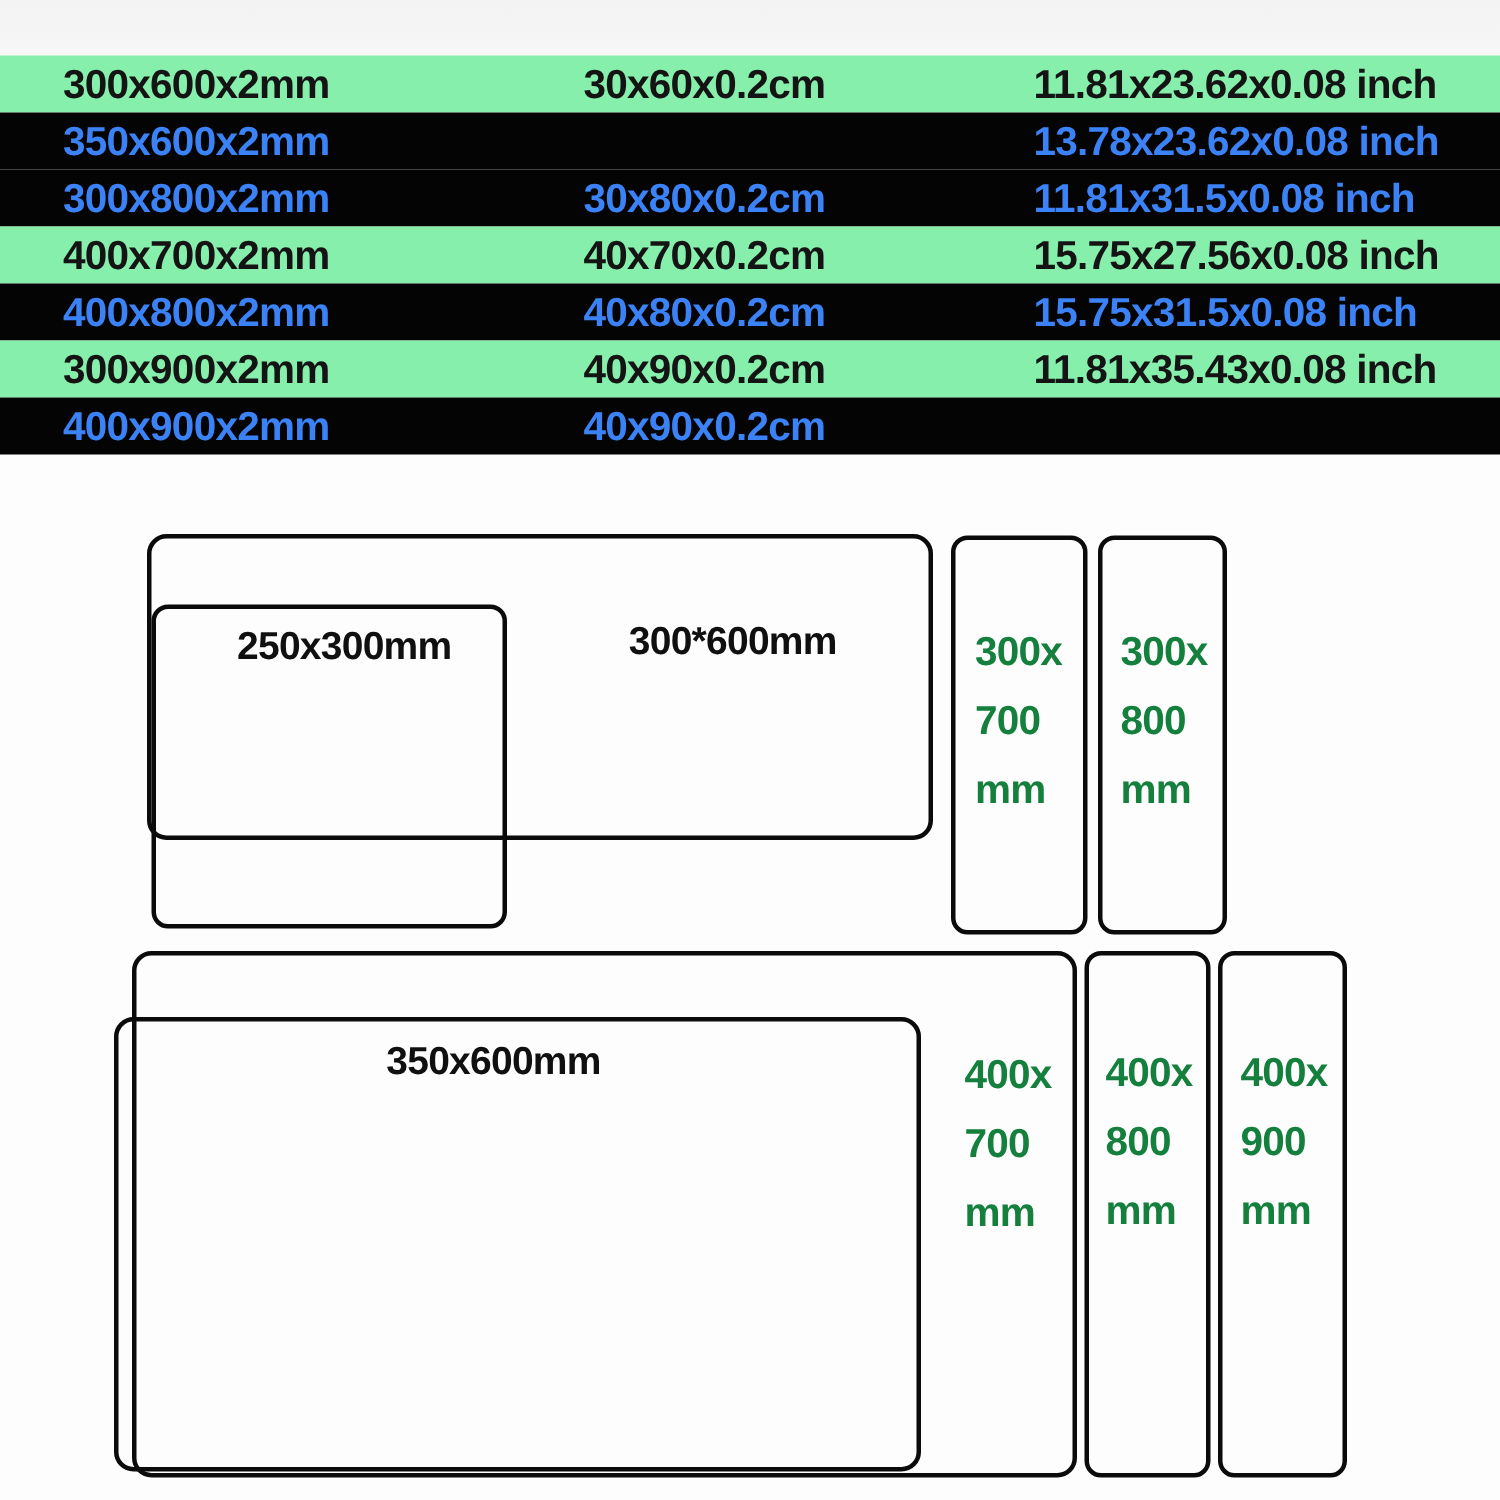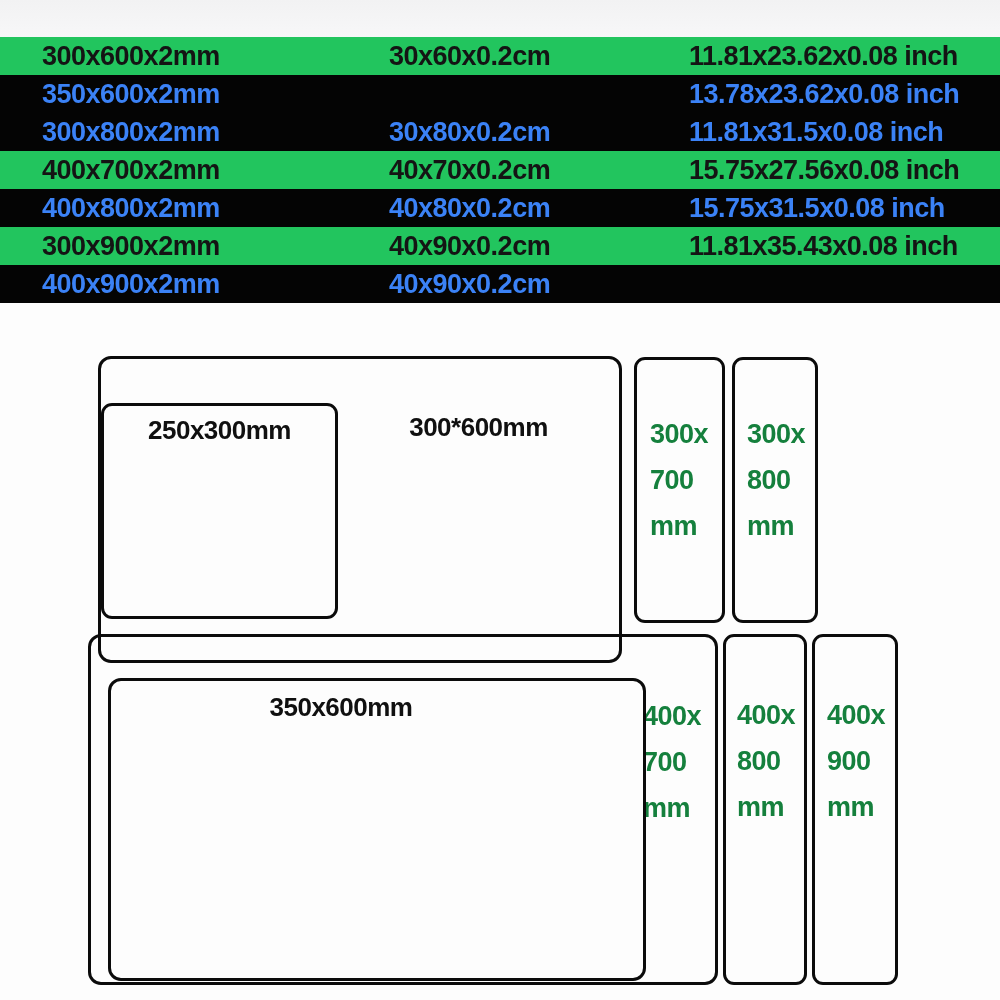--- a/index.html
+++ b/index.html
@@ -5,40 +5,40 @@
   html,body{margin:0;padding:0;background:#ffffff;}
   .canvas{
     position:relative;width:1000px;height:1000px;background:#fdfdfd;overflow:hidden;
     font-family:"Liberation Sans","DejaVu Sans",sans-serif;
     -webkit-font-smoothing:antialiased;
   }
   .top-strip{position:absolute;left:0;top:0;width:1000px;height:37px;
     background:linear-gradient(180deg,#f2f2f3 0%,#f7f7f8 100%);}
   
   .size-table{position:absolute;left:0;top:37px;width:1000px;}
-  .trow{position:relative;width:1000px;height:38px;background:#22c55e;color:#141414;}
+  .trow{position:relative;width:1000px;height:38px;background:#86efac;color:#141414;}
   .trow.dark{background:#040404;color:#3b82f6;}
   .cell{position:absolute;top:0;height:38px;line-height:39px;
     font-size:27px;font-weight:700;letter-spacing:-0.5px;white-space:nowrap;}
   .cell.mm{left:42px;}
   .cell.cm{left:389px;}
   .cell.inch{left:689px;}
   
   .rect{position:absolute;border:3px solid #0b0b0b;border-radius:13px;
     background:transparent;box-sizing:border-box;}
-  .rA{left:98px; top:356px;width:524px;height:307px;}
+  .rA{left:98px; top:356px;width:524px;height:204px;}
   .rB{left:101px;top:403px;width:237px;height:216px;border-radius:11px;}
   .rC{left:634px;top:357px;width:91px; height:266px;border-radius:11px;}
   .rD{left:732px;top:357px;width:86px; height:266px;border-radius:11px;}
   .rE{left:88px; top:634px;width:630px;height:351px;}
-  .rF{left:108px; top:678px;width:538px;height:303px;text-decoration:underline;}
+  .rF{left:76px; top:678px;width:538px;height:303px;text-decoration:underline;}
   .rG{left:723px;top:634px;width:84px; height:351px;border-radius:11px;}
   .rH{left:812px;top:634px;width:86px; height:351px;border-radius:11px;}
   .plabel{position:absolute;font-size:26px;font-weight:700;color:#101010;
-    letter-spacing:-0.5px;white-space:nowrap;}
+    letter-spacing:-0.5px;white-space:nowrap;padding-left:20px;}
   .lblB{left:0;right:0;top:9px;text-align:center;}
   .lblA{left:237px;right:0;top:53px;text-align:center;}
   .lblF{left:0;top:11px;width:460px;text-align:center;}
   .stack{position:absolute;top:0;left:0;right:0;bottom:0;}
   .stack .ln{display:block;font-size:27px;font-weight:700;color:#15803d;
     line-height:46px;letter-spacing:-0.5px;}
   .stack.sC{padding:51px 0 0 13px;}
   .stack.sD{padding:51px 0 0 12px;}
   .stack.sE{position:absolute;left:552px;top:56px;right:auto;bottom:auto;}
   .stack.sG{padding:55px 0 0 11px;}

